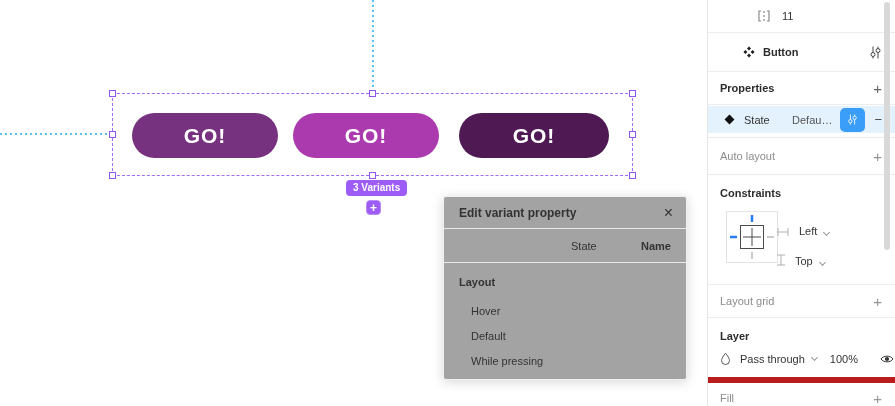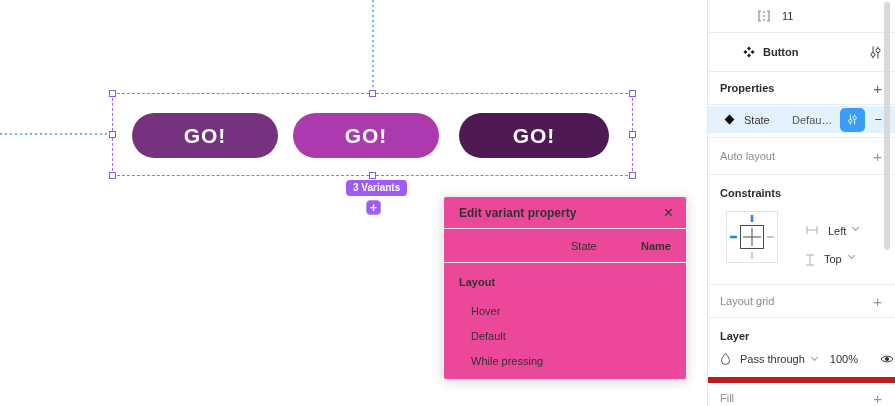--- a/index.html
+++ b/index.html
@@ -28,21 +28,21 @@
   .go-3 { left:346px; width:150px; }
 
   .variants-badge { position:absolute; left:346px; top:180px; background:#9d5cf6; color:#fff;
     font-size:10px; font-weight:700; padding:2px 7px 3px; border-radius:4px; }
   .add-variant { position:absolute; left:366px; top:200px; width:15px; height:15px;
     background:#9d5cf6; border:1px solid #b98bf8; border-radius:4px; color:#fff;
     display:flex; align-items:center; justify-content:center; font-size:12px; font-weight:700;
     line-height:1; cursor:pointer; }
 
   
-  .dialog { position:absolute; left:443px; top:196px; width:244px; height:184px; background:#ec4899;
+  .dialog { position:absolute; left:443px; top:196px; width:244px; height:184px; background:#a3a3a3;
     border:1px solid #f0f0f0; border-radius:3px; box-shadow:0 2px 12px rgba(0,0,0,.16);
     font-size:11px; color:#333; z-index:5; }
   .dlg-header { height:32px; display:flex; align-items:center; padding:0 13px 0 15px;
     border-bottom:1px solid #e9e9e9; }
   .dlg-title { font-size:12px; font-weight:700; flex:1; }
   .dlg-close { font-size:16px; color:#333; cursor:pointer; line-height:1; }
   .dlg-row { height:34px; display:flex; align-items:center; padding:0 15px;
     border-bottom:1px solid #e9e9e9; position:relative;justify-content:flex-end; }
   .dlg-label { font-weight:700; }
   .dlg-name-value { position:absolute; left:127px; font-weight:400; }
@@ -70,21 +70,21 @@
   .state-hl { position:absolute; left:0; right:0; top:1px; height:27px; background:#e4f2fd;
     display:flex; align-items:center; padding:0 13px 0 18px; }
   .diamond { width:7px; height:7px; background:#111; transform:rotate(45deg); margin-right:11px; }
   .state-val { margin-left:auto; color:#555; margin-right:8px; }
   .blue-btn { width:25px; height:24px; background:#3a9ef8; border-radius:5px; display:flex;
     align-items:center; justify-content:center; margin-right:9px; cursor:pointer; }
   .row-autolayout { height:37px; }
   .sec-constraints { height:110px; border-bottom:1px solid #ececec; position:relative;
     padding:12px 13px 0 12px; }
   .cw { position:absolute; left:18px; top:36px; }
-  .cdrop { position:absolute; left:97px; display:flex; align-items:flex-start; cursor:pointer; }
+  .cdrop { position:absolute; left:68px; display:flex; align-items:flex-end; cursor:pointer; }
   .cdrop .lbl { margin-left:9px; }
   .cdrop-h { top:50px; }
   .cdrop-v { top:78px; }
   .chev { width:5px; height:5px; border-right:1.2px solid #999; border-bottom:1.2px solid #999;
     transform:rotate(45deg); display:inline-block; margin-left:7px; margin-bottom:2px; }
   .row-layoutgrid { height:33px; }
   .sec-layer { height:65px; border-bottom:6px solid #b91c1c; padding:12px 1px 0 12px; }
   .layer-row { display:flex; align-items:center; margin-top:10px; cursor:default; }
   .layer-row .blend { margin-left:9px; }
   .pct { margin-right:22px; }

